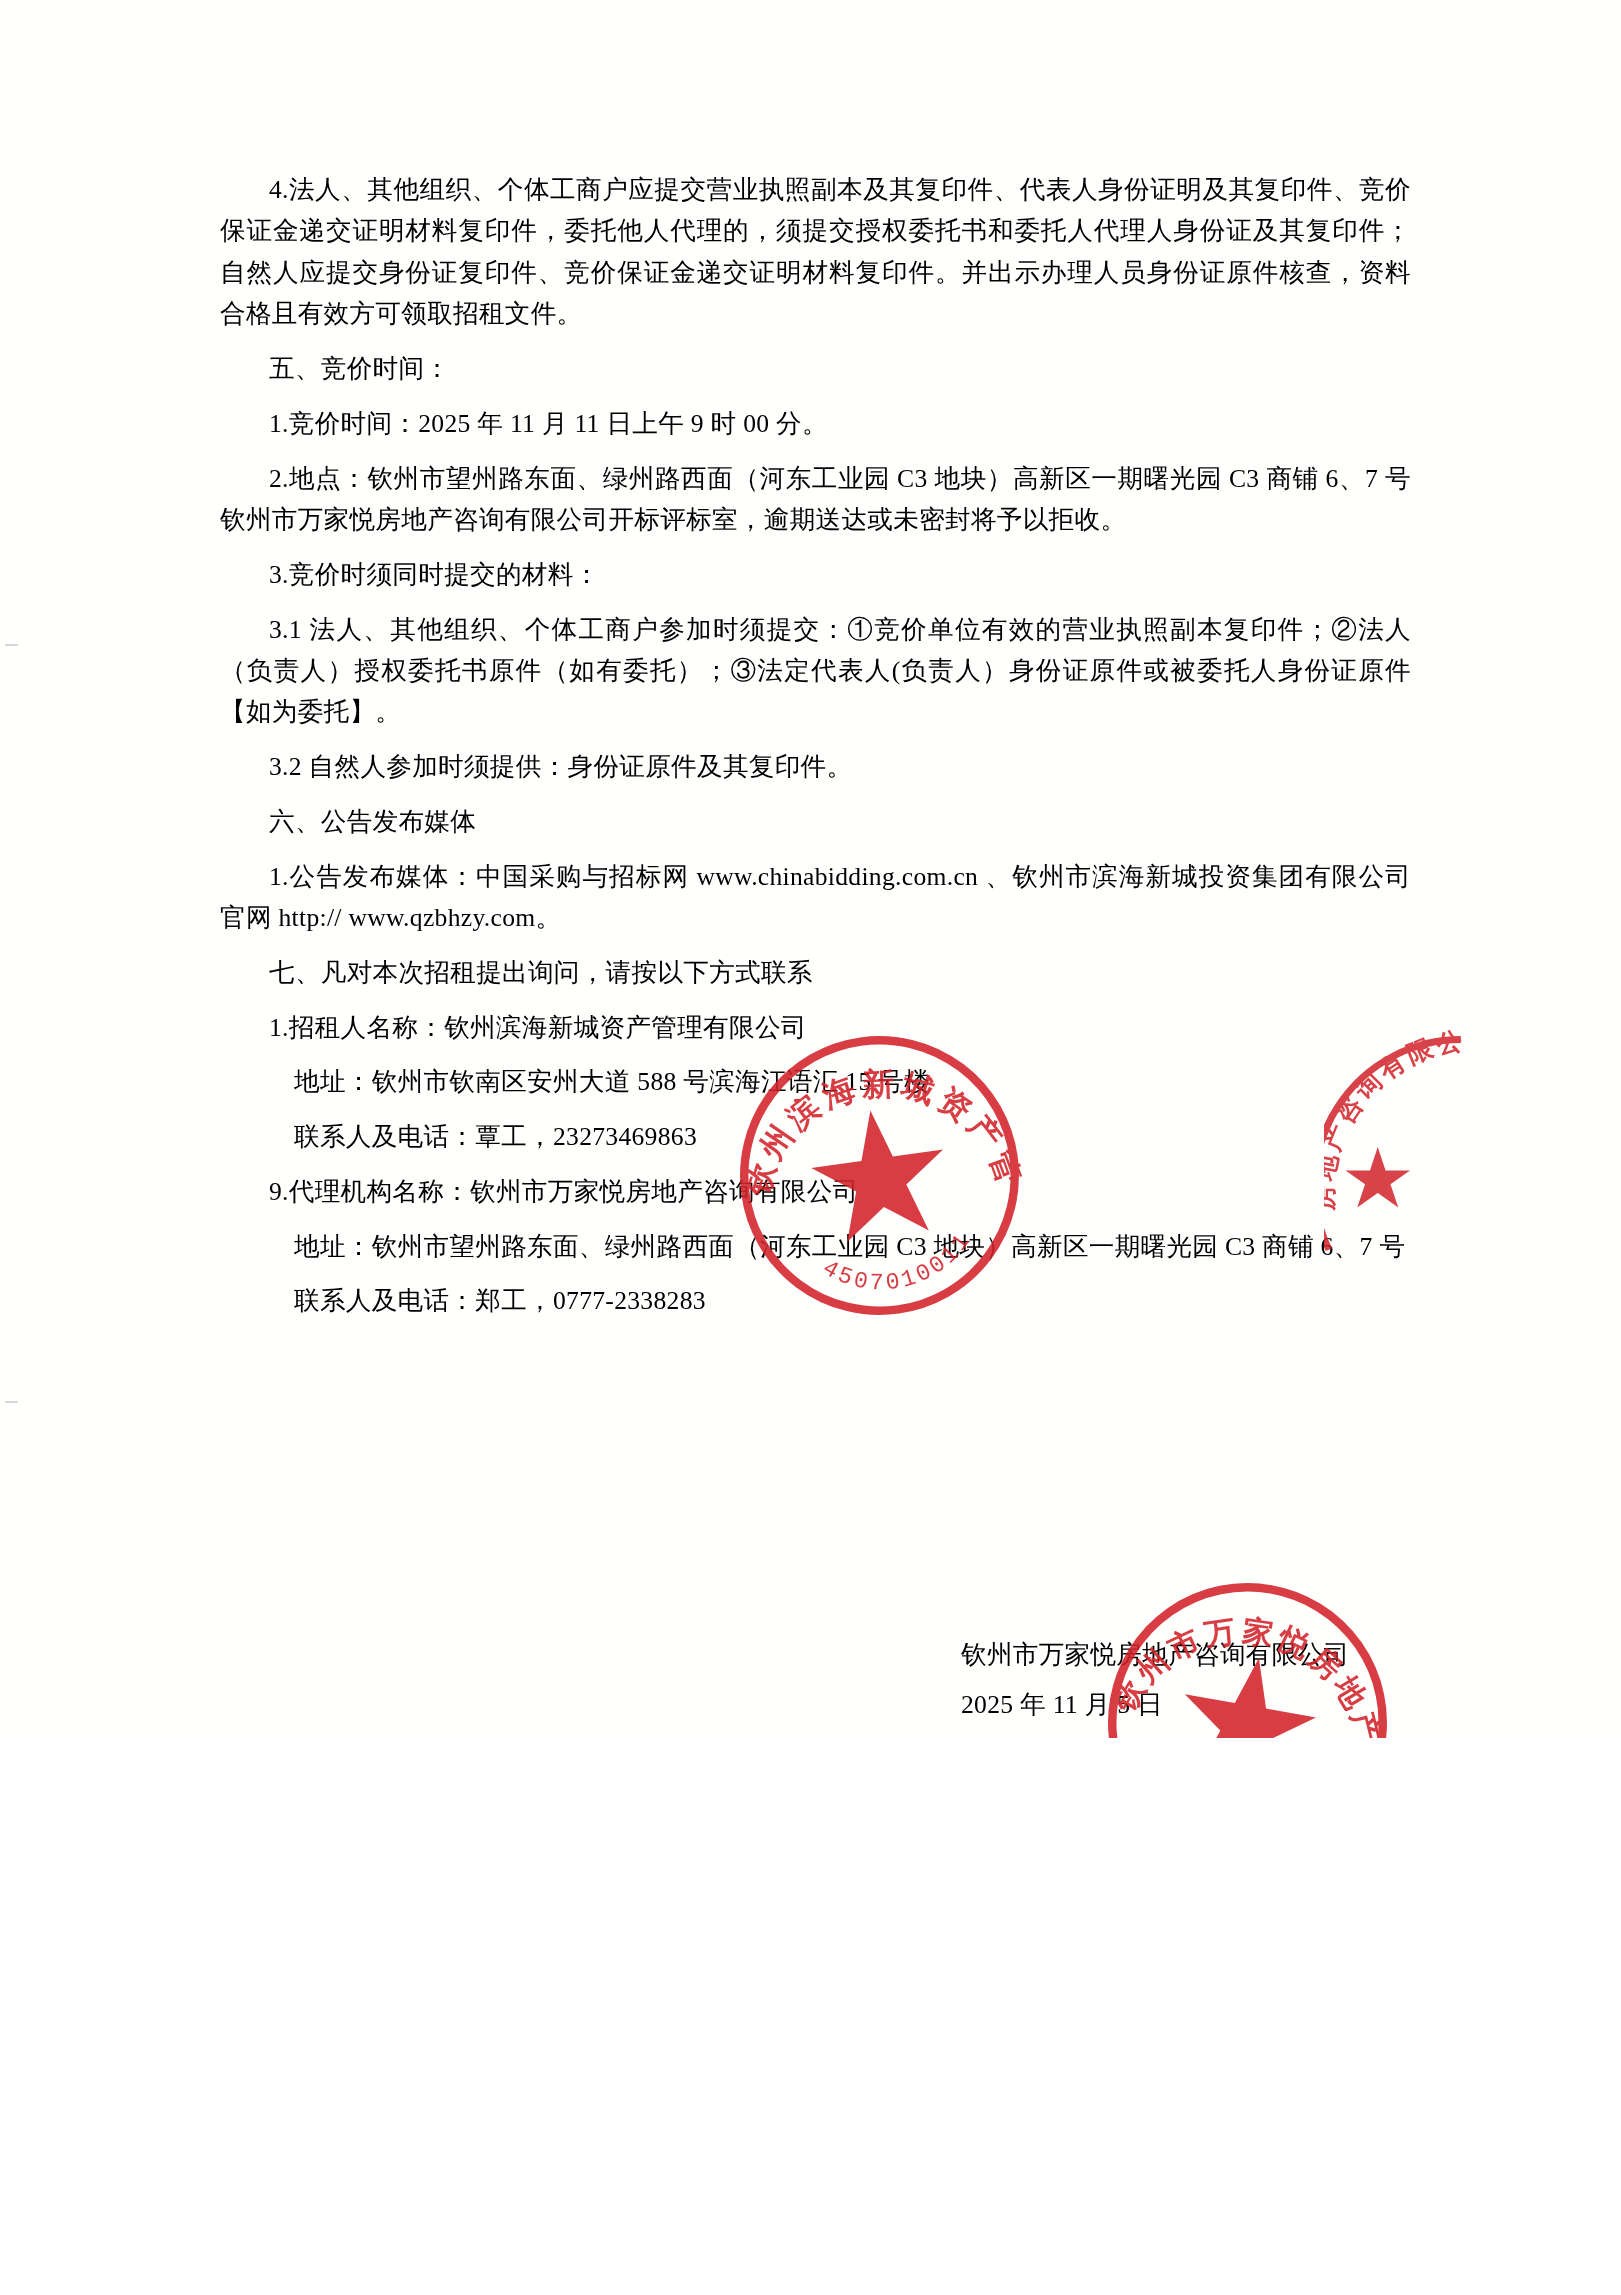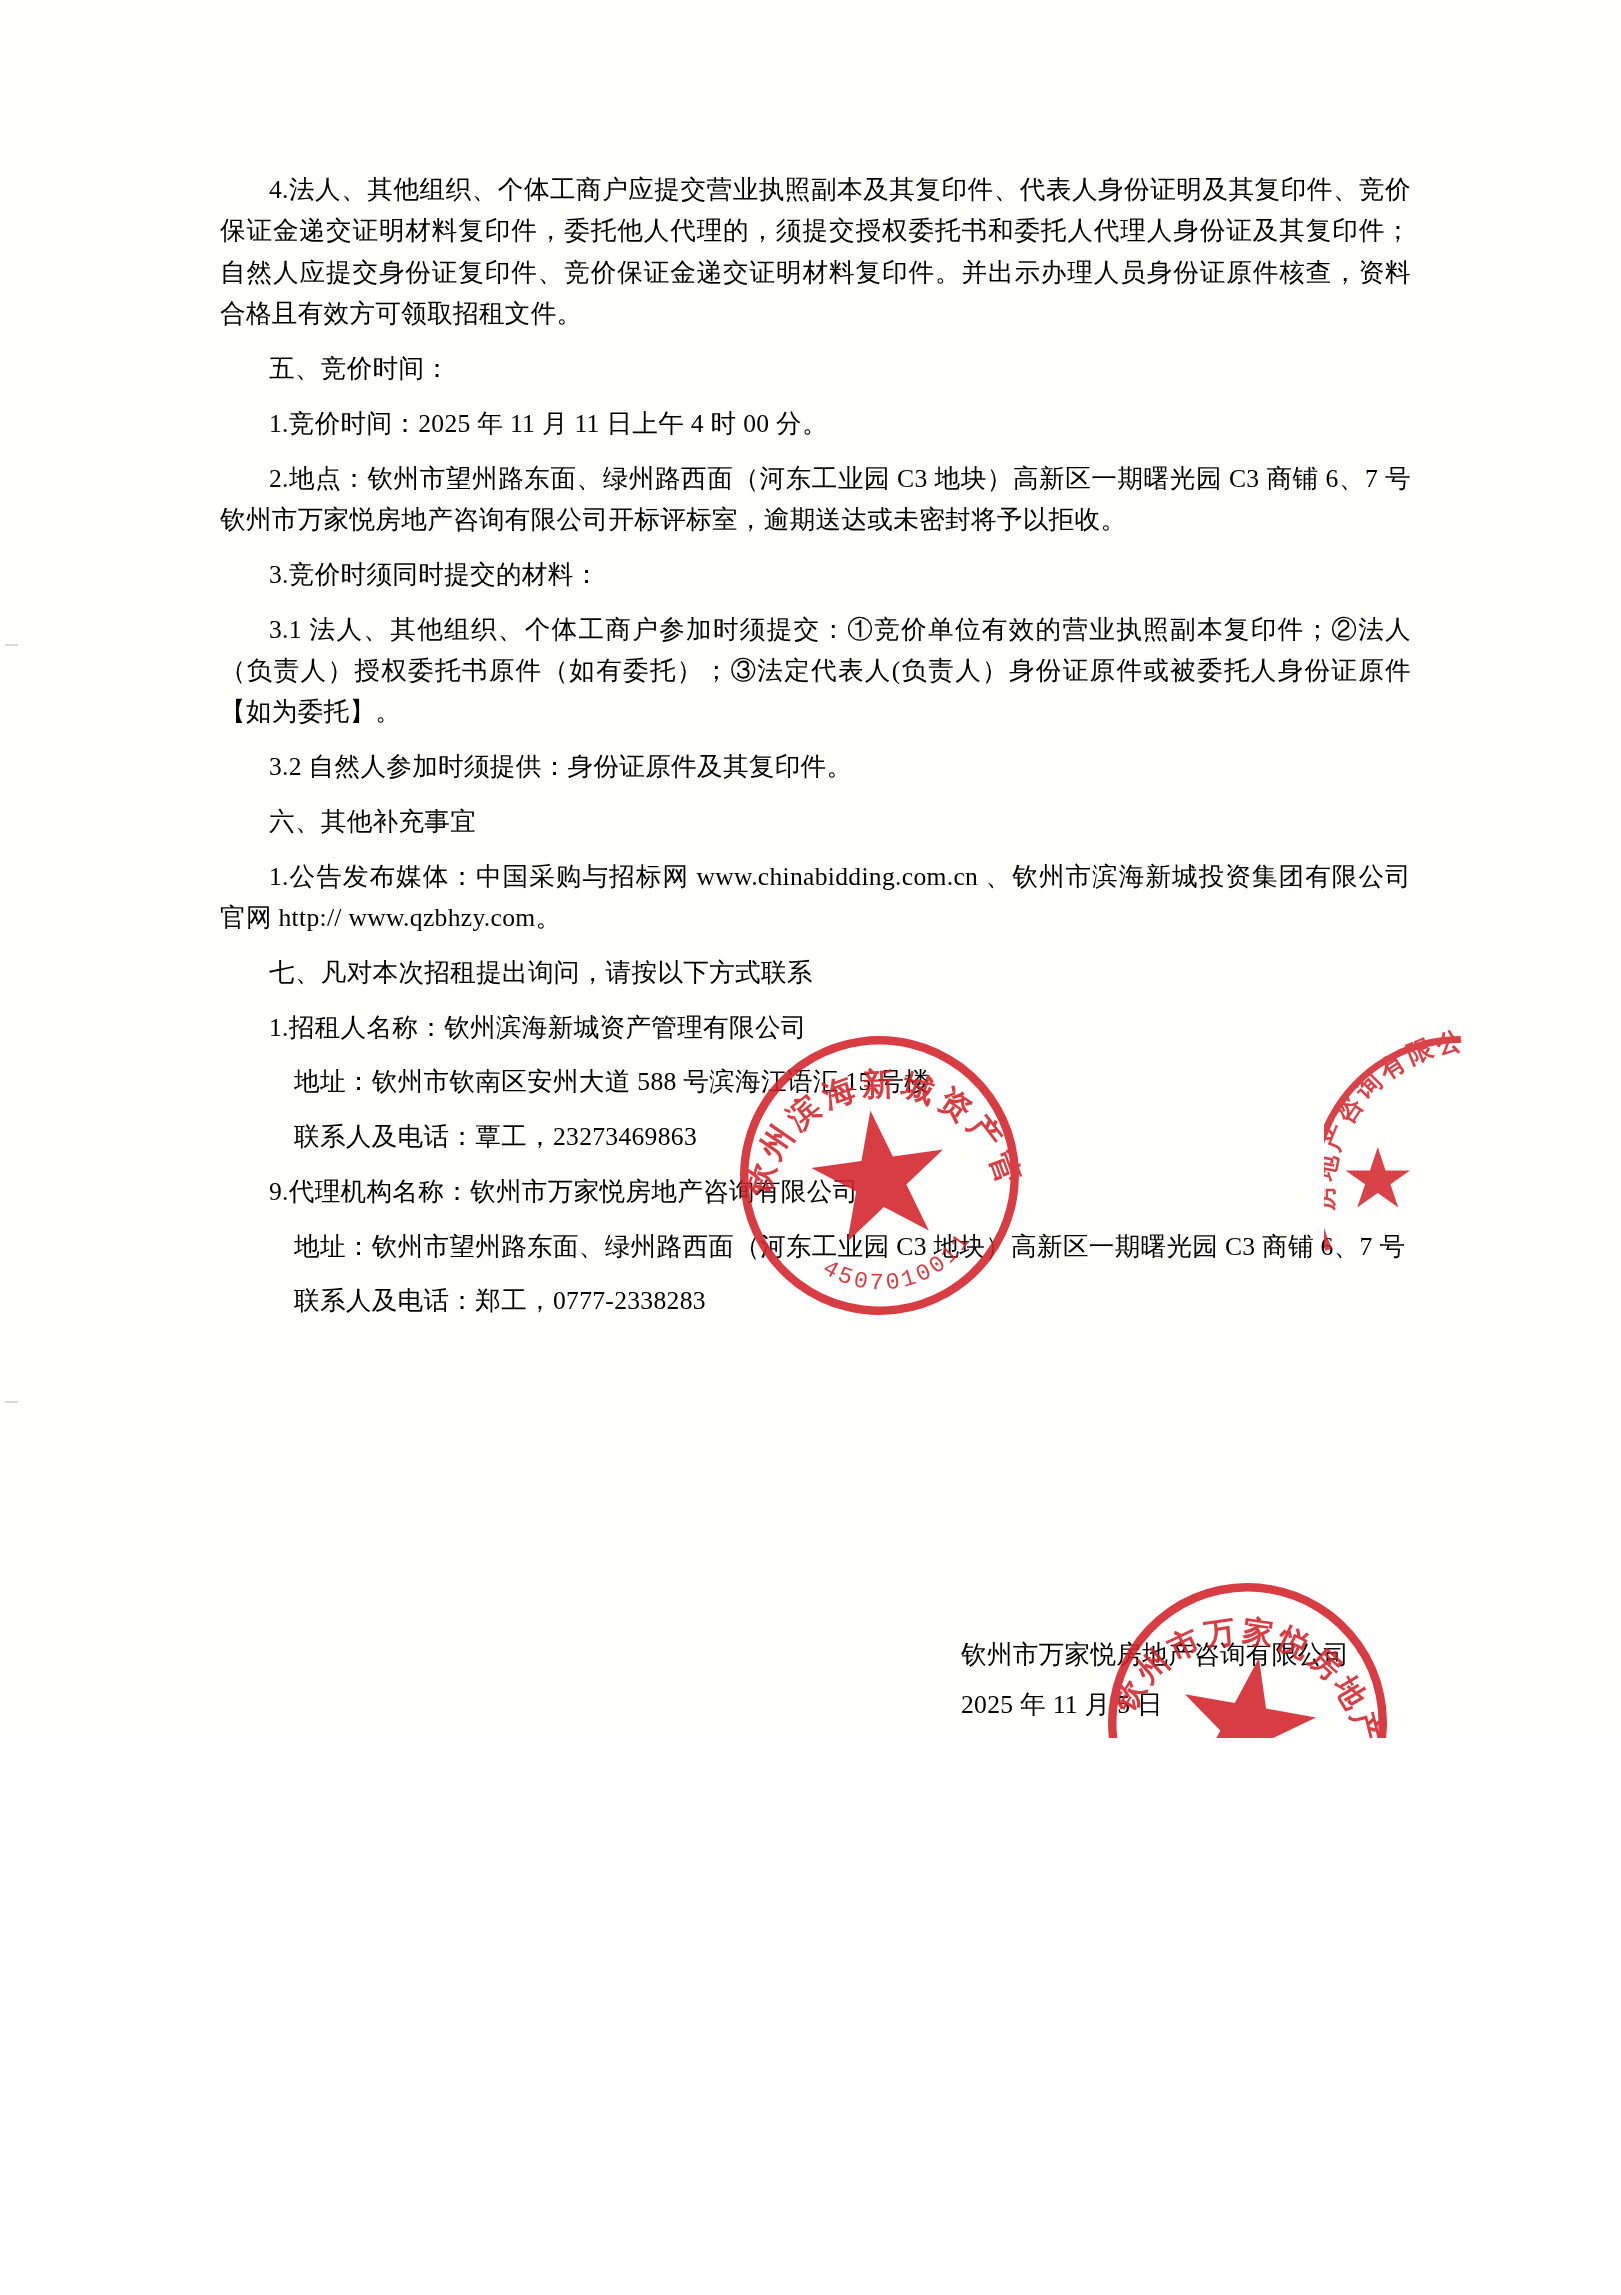--- a/index.html
+++ b/index.html
@@ -77,26 +77,26 @@
 <body>
 
 <div class="page">
 
   <div class="mark-left" style="top:644px;"></div>
   <div class="mark-left" style="top:1401px;"></div>
 
   <div class="content">
     <p class="indent">4.法人、其他组织、个体工商户应提交营业执照副本及其复印件、代表人身份证明及其复印件、竞价保证金递交证明材料复印件，委托他人代理的，须提交授权委托书和委托人代理人身份证及其复印件；自然人应提交身份证复印件、竞价保证金递交证明材料复印件。并出示办理人员身份证原件核查，资料合格且有效方可领取招租文件。</p>
     <p class="heading">五、竞价时间：</p>
-    <p class="indent">1.竞价时间：2025 年 11 月 11 日上午 4 时 00 分。</p>
+    <p class="indent">1.竞价时间：2025 年 11 月 11 日上午 9 时 00 分。</p>
     <p class="indent">2.地点：钦州市望州路东面、绿州路西面（河东工业园 C3 地块）高新区一期曙光园 C3 商铺 6、7 号钦州市万家悦房地产咨询有限公司开标评标室，逾期送达或未密封将予以拒收。</p>
     <p class="indent">3.竞价时须同时提交的材料：</p>
     <p class="indent">3.1 法人、其他组织、个体工商户参加时须提交：①竞价单位有效的营业执照副本复印件；②法人（负责人）授权委托书原件（如有委托）；③法定代表人(负责人）身份证原件或被委托人身份证原件【如为委托】。</p>
     <p class="indent">3.2 自然人参加时须提供：身份证原件及其复印件。</p>
-    <p class="heading">六、其他补充事宜</p>
+    <p class="heading">六、公告发布媒体</p>
     <p class="indent">1.公告发布媒体：中国采购与招标网 www.chinabidding.com.cn 、钦州市滨海新城投资集团有限公司官网 http:// www.qzbhzy.com。</p>
     <p class="heading">七、凡对本次招租提出询问，请按以下方式联系</p>
     <p class="indent">1.招租人名称：钦州滨海新城资产管理有限公司</p>
     <p class="sub">地址：钦州市钦南区安州大道 588 号滨海江语汇 15 号楼</p>
     <p class="sub">联系人及电话：覃工，23273469863</p>
     <p class="indent">9.代理机构名称：钦州市万家悦房地产咨询有限公司</p>
     <p class="sub">地址：钦州市望州路东面、绿州路西面（河东工业园 C3 地块）高新区一期曙光园 C3 商铺 6、7 号</p>
     <p class="sub">联系人及电话：郑工，0777-2338283</p>
   </div>
 

